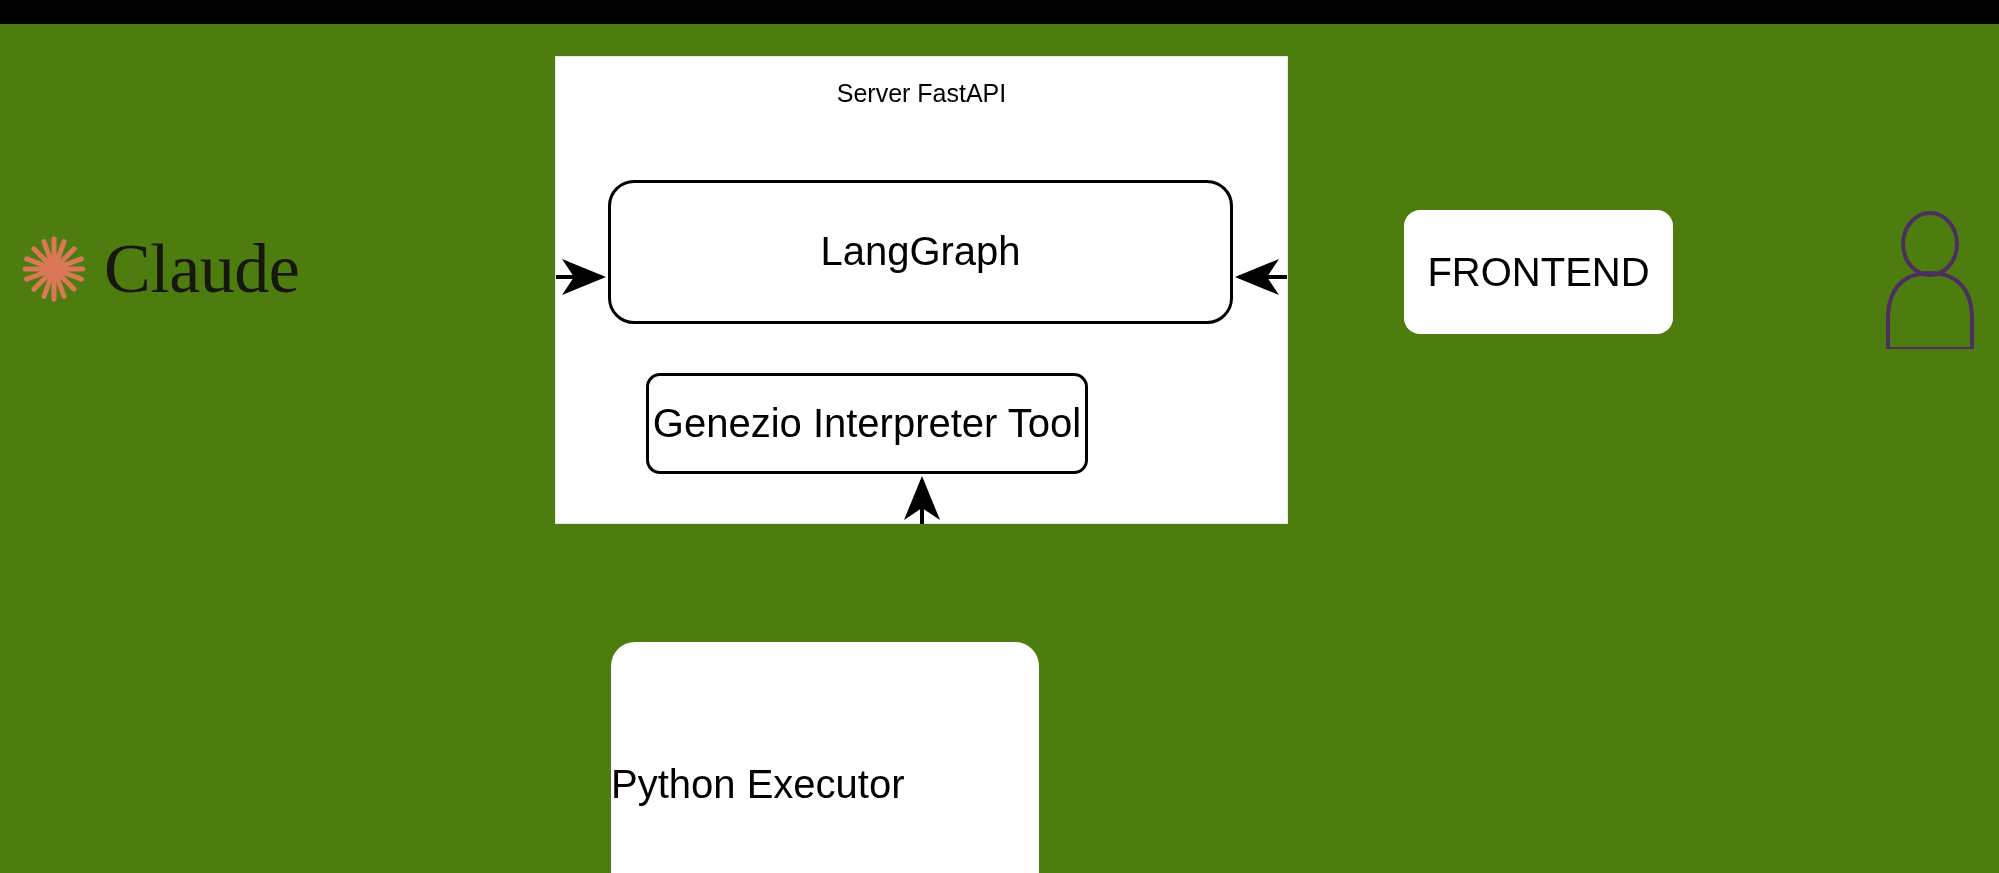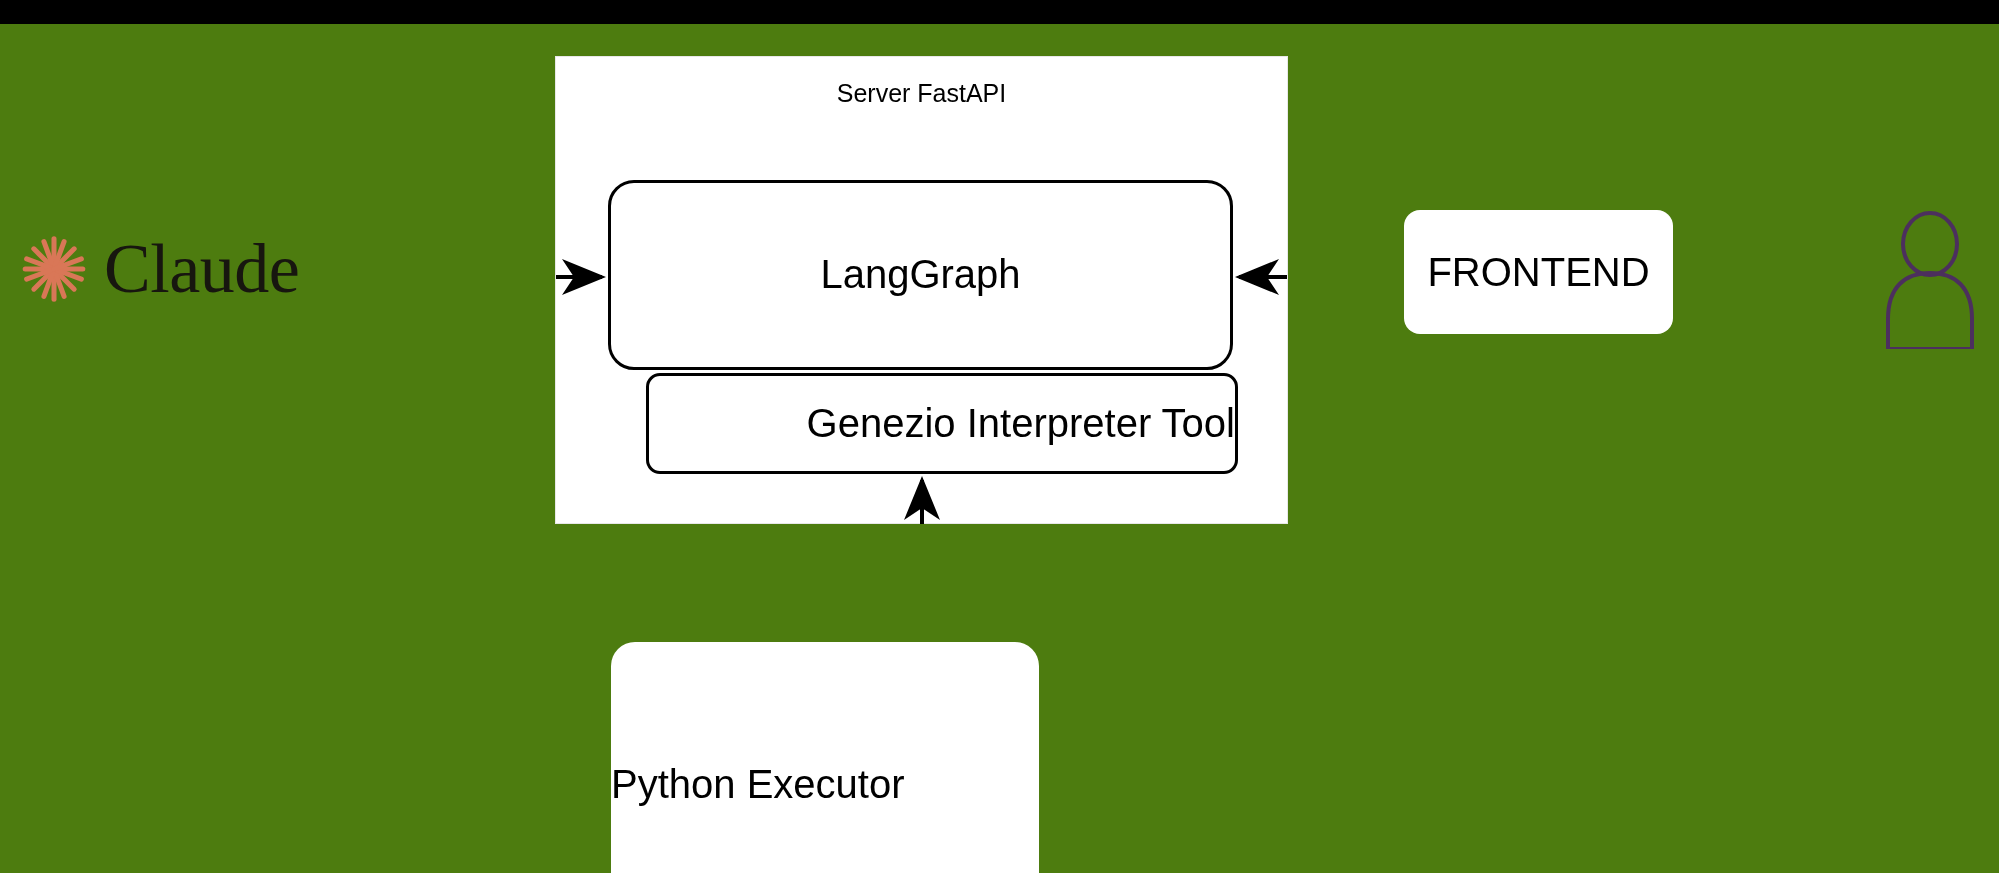--- a/index.html
+++ b/index.html
@@ -72,21 +72,21 @@
     color: #000000;
     white-space: nowrap;
   }
 
   
   .orchestrator-box {
     position: absolute;
     left: 608px;
     top: 156px;
     width: 625px;
-    height: 190px;
+    height: 144px;
     background: #ffffff;
     border: 3px solid #000000;
     border-radius: 26px;
     box-sizing: border-box;
     display: flex;
     flex-direction: column;
     align-items: center;
     justify-content: center;
     z-index: 4;
   }
@@ -96,29 +96,29 @@
     color: #000000;
     white-space: nowrap;
     text-align: center;
   }
 
   
   .genezio-box {
     position: absolute;
     left: 646px;
     top: 349px;
-    width: 592px;
+    width: 442px;
     height: 101px;
     background: #ffffff;
     border: 3px solid #000000;
     border-radius: 14px;
     box-sizing: border-box;
     display: flex;
     align-items: center;
-    justify-content: flex-end;
+    justify-content: center;
     z-index: 3;
   }
   .genezio-label {
     font-size: 40px;
     color: #000000;
     white-space: nowrap;
   }
 
   
   .python-box {

